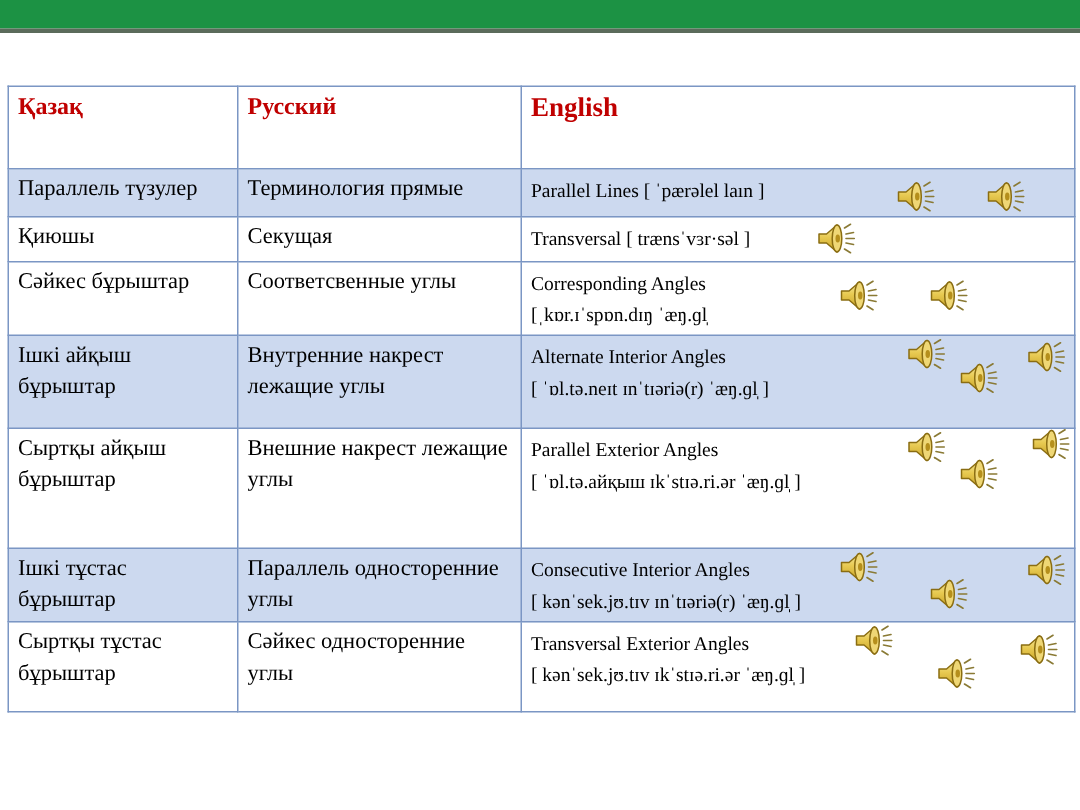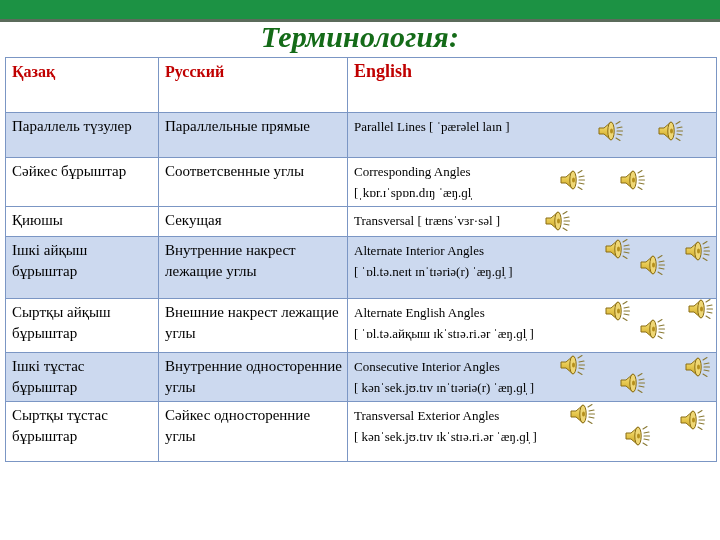--- a/index.html
+++ b/index.html
@@ -107,39 +107,38 @@
   .spk svg { display: block; width: 30px; height: 26px; }
 </style>
 </head>
 <body>
 
 <div class="slide">
 
   <div class="top-bar"></div>
   <div class="top-bar-shadow"></div>
 
-  <div class="title">Терминология:</div>
 
   <table class="term-table">
     <colgroup>
       <col class="c1">
         <col class="c2">
         <col class="c3">
     </colgroup>
     <tbody>
       <tr class="head">
         <td>Қазақ</td>
         <td>Русский</td>
         <td class="en">English</td>
       </tr>
     </tbody>
     <tbody id="rows-body">
-        <tr class="alt" style="height: 45px;">
+        <tr class="alt" style="height: 32px;">
           <td>Параллель түзулер</td>
-          <td>Параллельные прямые</td>
+          <td>Терминология прямые</td>
           <td>
             <div class="cell-en">
               <span class="en-text">Parallel Lines [ ˈpærəlel laın ]</span>
               <span class="spk" style="left: 243px; top: 2px;">
     <svg viewBox="0 0 30 26" xmlns="http://www.w3.org/2000/svg">
       <defs>
         <linearGradient id="gspk" x1="0" y1="0" x2="0" y2="1">
           <stop offset="0%" stop-color="#f6e9a0"></stop>
           <stop offset="45%" stop-color="#e8ca52"></stop>
           <stop offset="100%" stop-color="#c9a325"></stop>
@@ -151,20 +150,50 @@
       <g stroke="#8a7a35" stroke-width="1.1" stroke-linecap="round" fill="none">
         <line x1="19" y1="6" x2="23" y2="3.5"></line>
         <line x1="20" y1="10" x2="25" y2="9"></line>
         <line x1="20" y1="13" x2="25.5" y2="13"></line>
         <line x1="20" y1="16" x2="25" y2="17"></line>
         <line x1="19" y1="20" x2="23" y2="22.5"></line>
       </g>
     </svg>
   </span>
               <span class="spk" style="left: 303px; top: 2px;">
+    <svg viewBox="0 0 30 26" xmlns="http://www.w3.org/2000/svg">
+      <defs>
+        <linearGradient id="gspk" x1="0" y1="0" x2="0" y2="1">
+          <stop offset="0%" stop-color="#f6e9a0"></stop>
+          <stop offset="45%" stop-color="#e8ca52"></stop>
+          <stop offset="100%" stop-color="#c9a325"></stop>
+        </linearGradient>
+      </defs>
+      <path d="M2 10 L7 10 L14 4 L14 22 L7 16 L2 16 Z" fill="url(#gspk)" stroke="#8a6d12" stroke-width="1" stroke-linejoin="round"></path>
+      <ellipse cx="14" cy="13" rx="3.2" ry="9" fill="#efd775" stroke="#8a6d12" stroke-width="1"></ellipse>
+      <ellipse cx="14.5" cy="13" rx="1.5" ry="2.6" fill="#b58f1c"></ellipse>
+      <g stroke="#8a7a35" stroke-width="1.1" stroke-linecap="round" fill="none">
+        <line x1="19" y1="6" x2="23" y2="3.5"></line>
+        <line x1="20" y1="10" x2="25" y2="9"></line>
+        <line x1="20" y1="13" x2="25.5" y2="13"></line>
+        <line x1="20" y1="16" x2="25" y2="17"></line>
+        <line x1="19" y1="20" x2="23" y2="22.5"></line>
+      </g>
+    </svg>
+  </span>
+            </div>
+          </td>
+        </tr>
+        <tr class="plain" style="height: 30px;">
+          <td>Қиюшы</td>
+          <td>Секущая</td>
+          <td>
+            <div class="cell-en">
+              <span class="en-text">Transversal   [ trænsˈvɜr·səl ]</span>
+              <span class="spk" style="left: 190px; top: -2px;">
     <svg viewBox="0 0 30 26" xmlns="http://www.w3.org/2000/svg">
       <defs>
         <linearGradient id="gspk" x1="0" y1="0" x2="0" y2="1">
           <stop offset="0%" stop-color="#f6e9a0"></stop>
           <stop offset="45%" stop-color="#e8ca52"></stop>
           <stop offset="100%" stop-color="#c9a325"></stop>
         </linearGradient>
       </defs>
       <path d="M2 10 L7 10 L14 4 L14 22 L7 16 L2 16 Z" fill="url(#gspk)" stroke="#8a6d12" stroke-width="1" stroke-linejoin="round"></path>
       <ellipse cx="14" cy="13" rx="3.2" ry="9" fill="#efd775" stroke="#8a6d12" stroke-width="1"></ellipse>
@@ -226,50 +255,20 @@
         <line x1="20" y1="10" x2="25" y2="9"></line>
         <line x1="20" y1="13" x2="25.5" y2="13"></line>
         <line x1="20" y1="16" x2="25" y2="17"></line>
         <line x1="19" y1="20" x2="23" y2="22.5"></line>
       </g>
     </svg>
   </span>
             </div>
           </td>
         </tr>
-        <tr class="plain" style="height: 30px;">
-          <td>Қиюшы</td>
-          <td>Секущая</td>
-          <td>
-            <div class="cell-en">
-              <span class="en-text">Transversal   [ trænsˈvɜr·səl ]</span>
-              <span class="spk" style="left: 190px; top: -2px;">
-    <svg viewBox="0 0 30 26" xmlns="http://www.w3.org/2000/svg">
-      <defs>
-        <linearGradient id="gspk" x1="0" y1="0" x2="0" y2="1">
-          <stop offset="0%" stop-color="#f6e9a0"></stop>
-          <stop offset="45%" stop-color="#e8ca52"></stop>
-          <stop offset="100%" stop-color="#c9a325"></stop>
-        </linearGradient>
-      </defs>
-      <path d="M2 10 L7 10 L14 4 L14 22 L7 16 L2 16 Z" fill="url(#gspk)" stroke="#8a6d12" stroke-width="1" stroke-linejoin="round"></path>
-      <ellipse cx="14" cy="13" rx="3.2" ry="9" fill="#efd775" stroke="#8a6d12" stroke-width="1"></ellipse>
-      <ellipse cx="14.5" cy="13" rx="1.5" ry="2.6" fill="#b58f1c"></ellipse>
-      <g stroke="#8a7a35" stroke-width="1.1" stroke-linecap="round" fill="none">
-        <line x1="19" y1="6" x2="23" y2="3.5"></line>
-        <line x1="20" y1="10" x2="25" y2="9"></line>
-        <line x1="20" y1="13" x2="25.5" y2="13"></line>
-        <line x1="20" y1="16" x2="25" y2="17"></line>
-        <line x1="19" y1="20" x2="23" y2="22.5"></line>
-      </g>
-    </svg>
-  </span>
-            </div>
-          </td>
-        </tr>
         <tr class="alt" style="height: 62px;">
           <td>Ішкі айқыш бұрыштар</td>
           <td>Внутренние накрест лежащие углы</td>
           <td>
             <div class="cell-en">
               <span class="en-text">Alternate Interior Angles</span>
               <span class="en-text ipa">[ ˈɒl.tə.neɪt ɪnˈtɪəriə(r) ˈæŋ.ɡl̩ ]</span>
               <span class="spk" style="left: 250px; top: -4px;">
     <svg viewBox="0 0 30 26" xmlns="http://www.w3.org/2000/svg">
       <defs>
@@ -329,26 +328,26 @@
         <line x1="20" y1="10" x2="25" y2="9"></line>
         <line x1="20" y1="13" x2="25.5" y2="13"></line>
         <line x1="20" y1="16" x2="25" y2="17"></line>
         <line x1="19" y1="20" x2="23" y2="22.5"></line>
       </g>
     </svg>
   </span>
             </div>
           </td>
         </tr>
-        <tr class="plain" style="height: 54px;">
+        <tr class="plain" style="height: 80px;">
           <td>Сыртқы айқыш бұрыштар</td>
           <td>Внешние накрест лежащие углы</td>
           <td>
             <div class="cell-en">
-              <span class="en-text">Alternate English Angles</span>
+              <span class="en-text">Parallel Exterior Angles</span>
               <span class="en-text ipa">[ ˈɒl.tə.айқыш  ɪkˈstɪə.ri.ər ˈæŋ.ɡl̩ ]</span>
               <span class="spk" style="left: 250px; top: -4px;">
     <svg viewBox="0 0 30 26" xmlns="http://www.w3.org/2000/svg">
       <defs>
         <linearGradient id="gspk" x1="0" y1="0" x2="0" y2="1">
           <stop offset="0%" stop-color="#f6e9a0"></stop>
           <stop offset="45%" stop-color="#e8ca52"></stop>
           <stop offset="100%" stop-color="#c9a325"></stop>
         </linearGradient>
       </defs>
@@ -404,21 +403,21 @@
         <line x1="20" y1="16" x2="25" y2="17"></line>
         <line x1="19" y1="20" x2="23" y2="22.5"></line>
       </g>
     </svg>
   </span>
             </div>
           </td>
         </tr>
         <tr class="alt" style="height: 40px;">
           <td>Ішкі тұстас бұрыштар</td>
-          <td>Внутренние односторенние углы</td>
+          <td>Параллель односторенние углы</td>
           <td>
             <div class="cell-en">
               <span class="en-text">Consecutive Interior Angles</span>
               <span class="en-text ipa">[ kənˈsek.jʊ.tɪv ɪnˈtɪəriə(r) ˈæŋ.ɡl̩ ]</span>
               <span class="spk" style="left: 205px; top: -4px;">
     <svg viewBox="0 0 30 26" xmlns="http://www.w3.org/2000/svg">
       <defs>
         <linearGradient id="gspk" x1="0" y1="0" x2="0" y2="1">
           <stop offset="0%" stop-color="#f6e9a0"></stop>
           <stop offset="45%" stop-color="#e8ca52"></stop>

